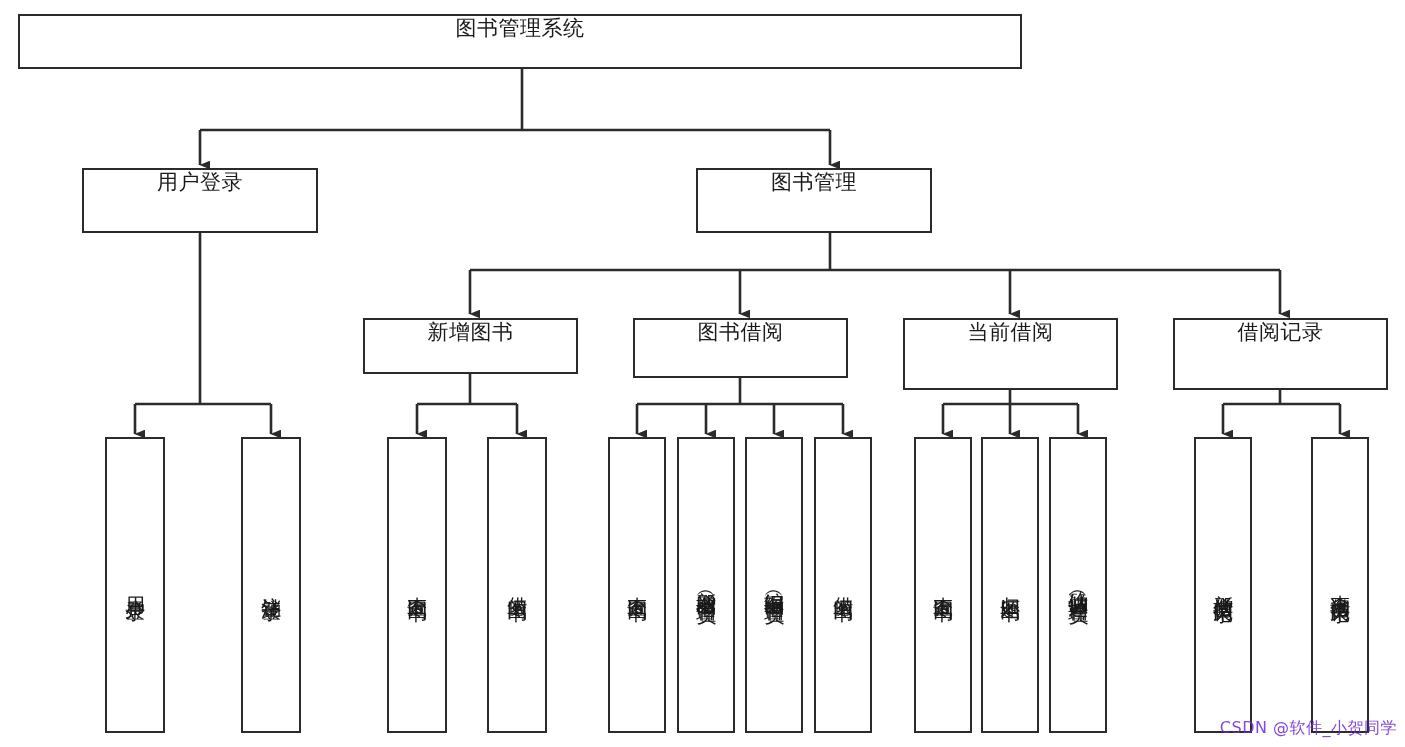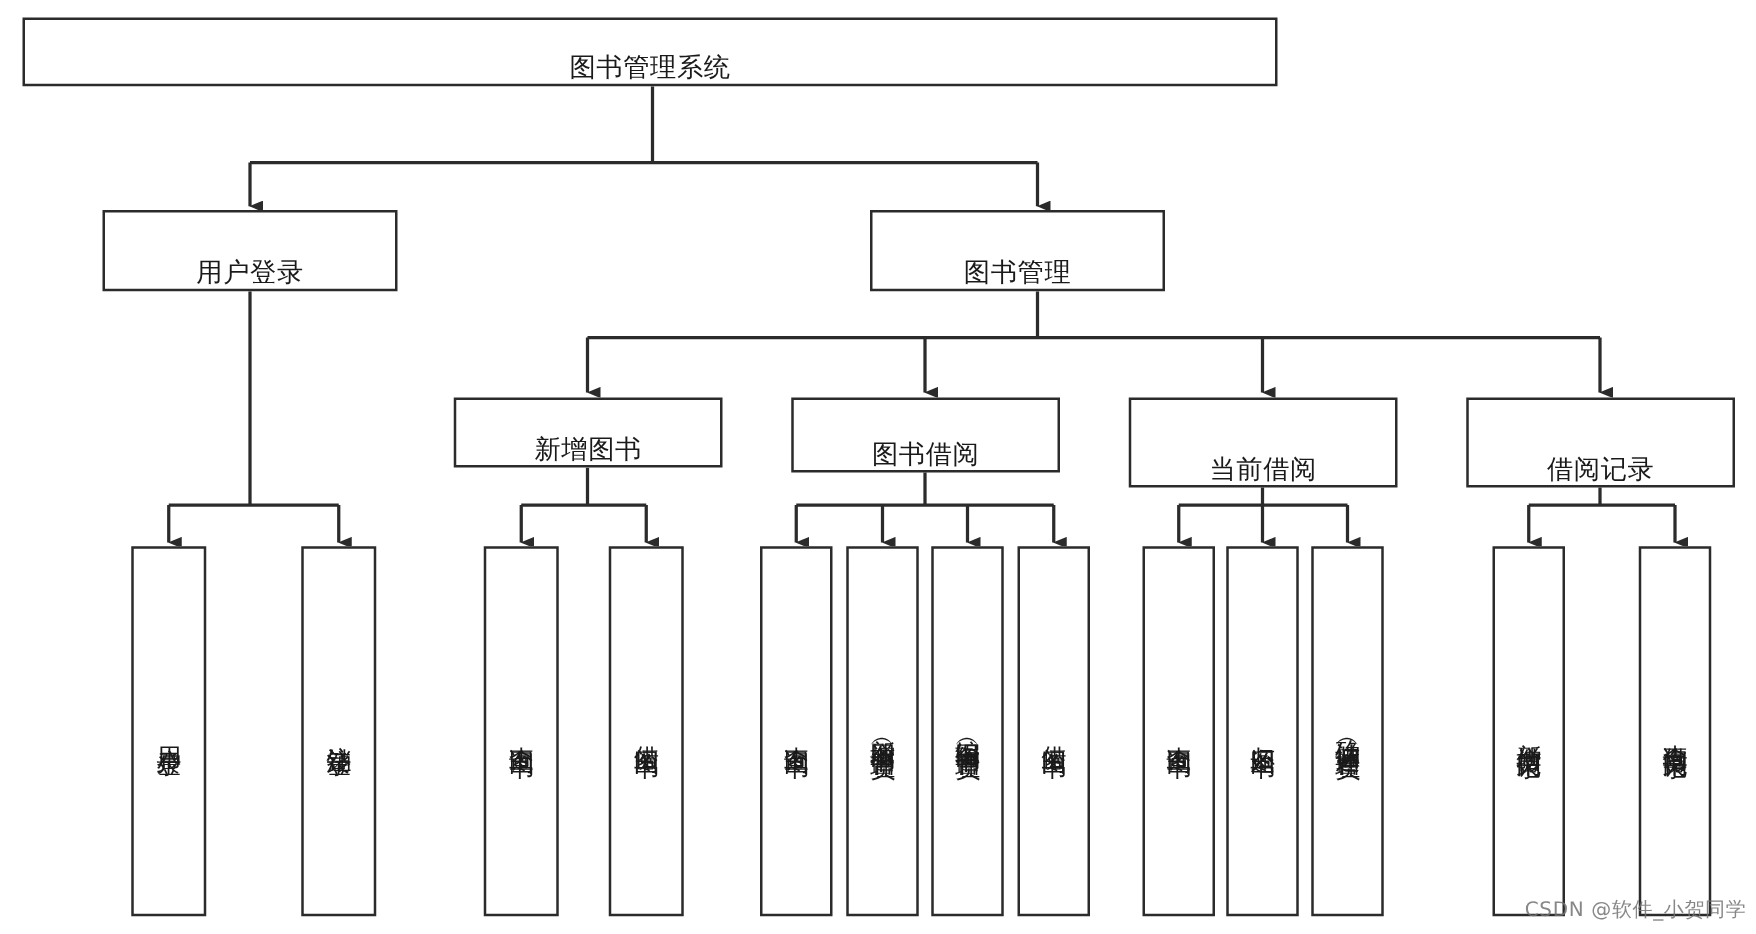--- a/index.html
+++ b/index.html
@@ -25,21 +25,21 @@
     left: 0;
     width: 1405px;
     height: 747px;
   }
   .node-box {
     position: absolute;
     box-sizing: border-box;
     border: 2.5px solid #2b2b2b;
     background: #ffffff;
     display: flex;
-    align-items: flex-end;
+    align-items: flex-start;
     justify-content: center;
     color: #1a1a1a;
   }
   .node-label-h {
     font-size: 21px;
     line-height: 1.2;
     letter-spacing: 0.5px;
     white-space: nowrap;
   }
   .node-label-v {
@@ -53,21 +53,21 @@
   }
   .leaf-box {
     align-items: center;
     justify-content: center;
   }
   .watermark {
     position: absolute;
     right: 8px;
     bottom: 8px;
     font-size: 16px;
-    color: #737373;
+    color: #6d28d9;
     letter-spacing: 0.5px;
     white-space: nowrap;
     opacity: 0.85;
   }
 </style>
 </head>
 <body>
 
 <div id="diagram-root">
 

